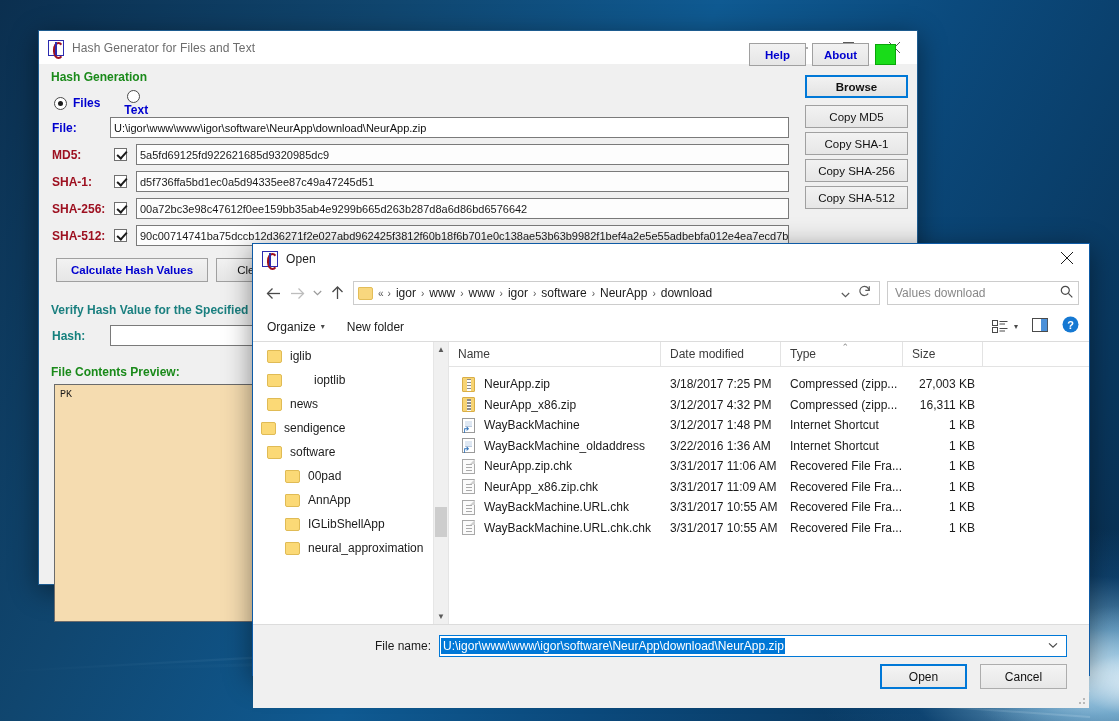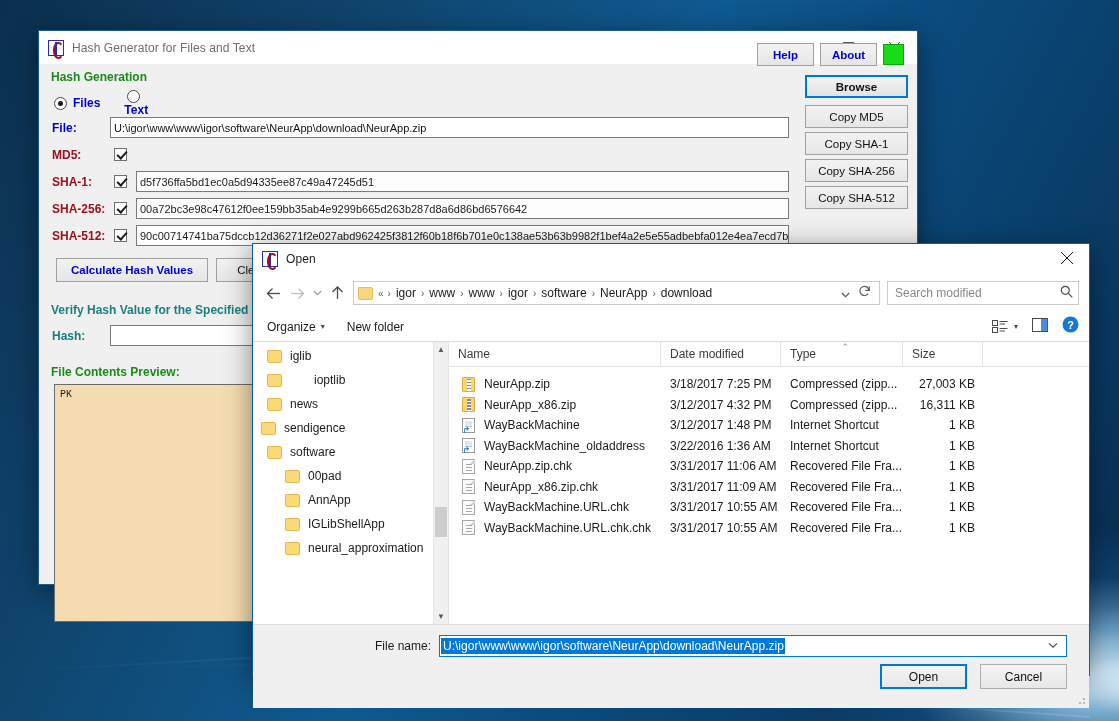--- a/index.html
+++ b/index.html
@@ -457,21 +457,21 @@
           </svg>
       </div>
     </div>
   </div>
 
   <div class="body">
 
     <div class="grp-title">Hash Generation</div>
 
     <div class="right-col">
-      <div style="display:flex; gap:6px; align-items:center; position:absolute; right:4px; top:-21px;margin-left:32px;">
+      <div style="display:flex; gap:6px; align-items:center; position:absolute; right:12px; top:-21px;margin-left:32px;">
         <div class="btn blue-text" style="width:57px;">Help</div>
         <div class="btn blue-text" style="width:57px;">About</div>
         <div class="greenbox"></div>
       </div>
       <div class="btn default side-btn" style="position:absolute; right:0; top:11px;">Browse</div>
       <div class="btn side-btn" style="position:absolute; right:0; top:41px;">Copy MD5</div>
       <div class="btn side-btn" style="position:absolute; right:0; top:68px;">Copy SHA-1</div>
       <div class="btn side-btn" style="position:absolute; right:0; top:95px;">Copy SHA-256</div>
       <div class="btn side-btn" style="position:absolute; right:0; top:122px;">Copy SHA-512</div>
     </div>
@@ -492,20 +492,21 @@
       </div>
 
       <div class="row">
         <div class="lbl blue">File:</div>
         <div class="txtbox" style="flex:1 1 auto;">U:\igor\www\www\igor\software\NeurApp\download\NeurApp.zip</div>
       </div>
 
       <div class="row">
         <div class="lbl red">MD5:</div>
         <div class="chk on"></div>
+        <div class="txtbox grayed" style="flex:1 1 auto;">5a5fd69125fd922621685d9320985dc9</div>
       </div>
 
       <div class="row">
         <div class="lbl red">SHA-1:</div>
         <div class="chk on"></div>
         <div class="txtbox grayed" style="flex:1 1 auto;">d5f736ffa5bd1ec0a5d94335ee87c49a47245d51</div>
       </div>
 
       <div class="row">
         <div class="lbl red" style="width:64px;flex:0 0 64px;">SHA-256:</div>
@@ -607,21 +608,21 @@
         <span style="padding:0 8px 0 0;">
           <svg width="13" height="13" viewBox="0 0 13 13">
               <path d="M11 5.2 A4.6 4.6 0 1 0 10.2 8.6" fill="none" stroke="#5a5a5a" stroke-width="1.2"></path>
               <path d="M11.3 1.2 L11.3 5.3 L7.3 5.3" fill="none" stroke="#5a5a5a" stroke-width="1.2"></path>
             </svg>
         </span>
       </span>
     </div>
 
     <div class="searchbar">
-      <span class="ph">Search modified</span>
+      <span class="ph">Values download</span>
       <span>
         <svg width="13" height="13" viewBox="0 0 13 13">
             <circle cx="5.3" cy="5.3" r="4" fill="none" stroke="#4a4a4a" stroke-width="1.2"></circle>
             <line x1="8.4" y1="8.4" x2="12.3" y2="12.3" stroke="#4a4a4a" stroke-width="1.2"></line>
           </svg>
       </span>
     </div>
   </div>
 
   <div class="toolbar2">

